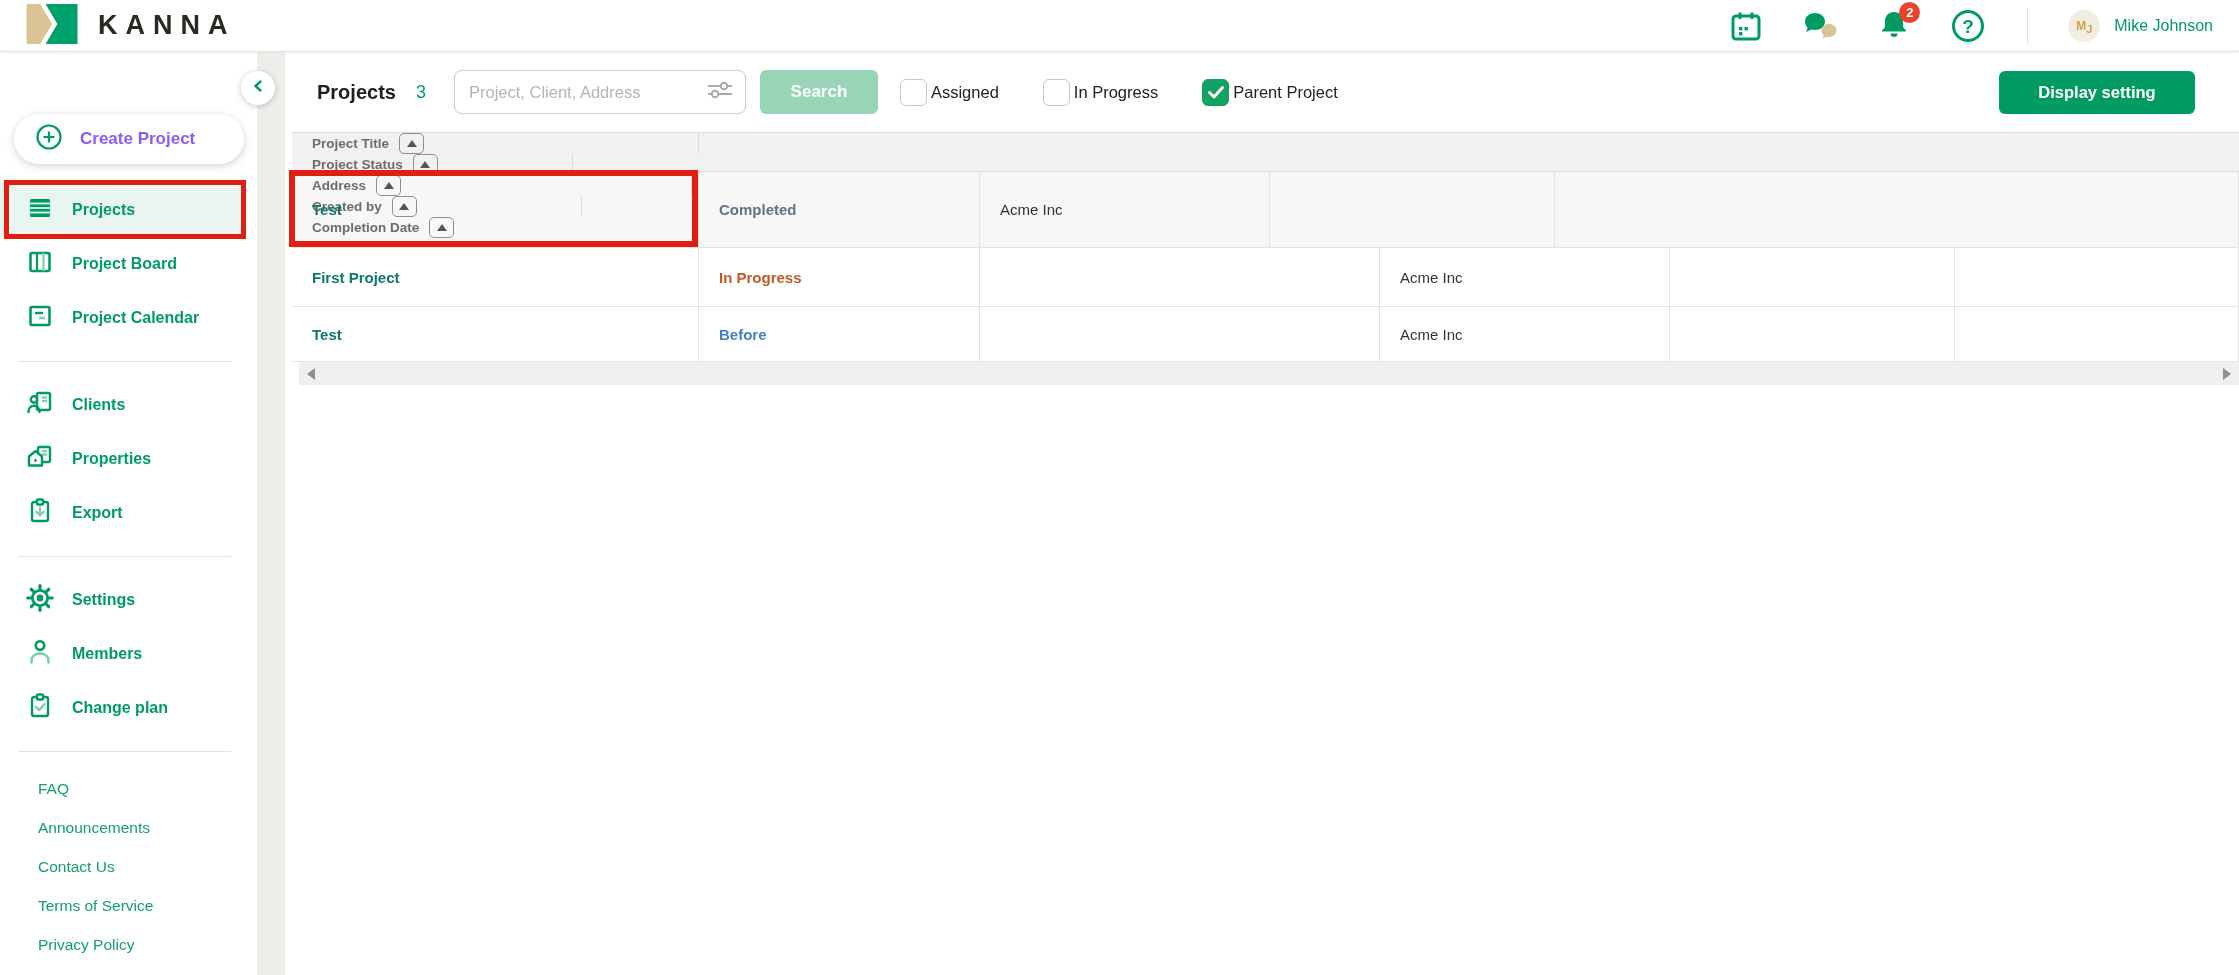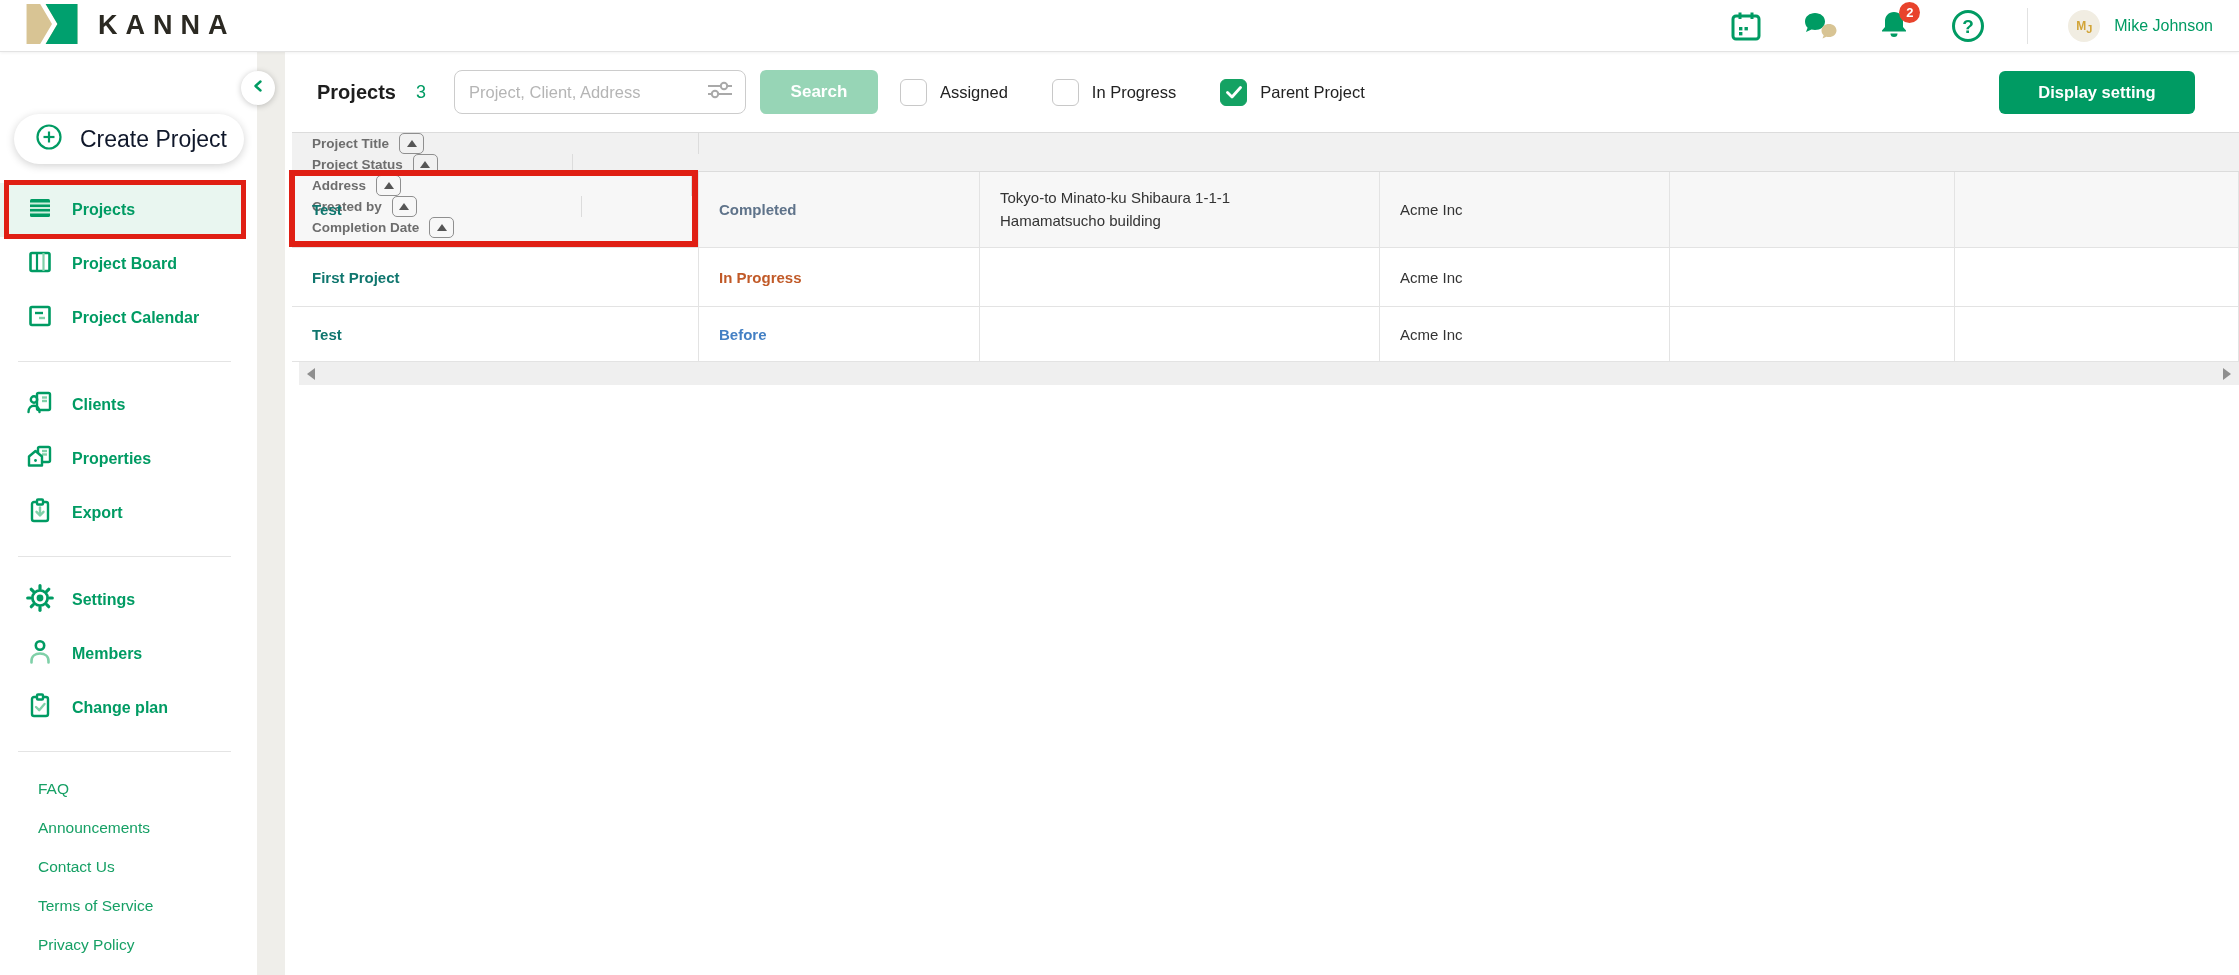--- a/index.html
+++ b/index.html
@@ -43,21 +43,21 @@
   .collapse-btn {
     position:absolute; top:71px; left:241px; width:34px; height:34px; border-radius:50%;
     background:#fff; box-shadow:0 1px 6px rgba(0,0,0,.22);
     display:flex; align-items:center; justify-content:center; z-index:15; cursor:pointer;
   }
   .create-btn {
     margin:62px 0 0 14px; width:230px; height:50px; border-radius:26px; background:#fff;
     box-shadow:0 2px 8px rgba(0,0,0,.18);
     display:flex; align-items:center; gap:16px; padding-left:20px; cursor:pointer;
   }
-  .create-label { color:#0f172a; font-weight:normal; font-size:23px; }
+  .create-label { color:#8b5cf6; font-weight:bold; font-size:17px; }
   .nav { margin-top:19px; }
   .nav-item {
     height:54px; display:flex; align-items:center; gap:18px;
     padding-left:26px; margin-right:12px; cursor:pointer;
   }
   .nav-item.active { background:#e9f6f0; }
   .nav-label { color:#009b63; font-weight:bold; font-size:16px; }
   .sep { height:1px; background:#e4e4e4; margin:16px 26px 16px 18px; }
   .links { margin-top:17px; padding-left:38px; }
   .link { height:39px; display:flex; align-items:center; color:#16a065; font-size:15.5px; cursor:pointer; }
@@ -74,21 +74,21 @@
   .searchbox input { border:none; outline:none; flex:1; font-size:16.5px; color:#ef4444; min-width:0;
     font-family:"Liberation Sans", sans-serif; }
   .searchbox input::placeholder { color:#b5b5b5; }
   .search-btn {
     margin-left:14px; width:118px; height:44px; border-radius:6px; border:none;
     background:#97d5b6; color:#fff; font-weight:bold; font-size:17px;
     display:flex; align-items:center; justify-content:center; cursor:pointer;
     font-family:"Liberation Sans", sans-serif;
   }
   .filters { display:flex; align-items:center; margin-left:22px; gap:44px; }
-  .filter { display:flex; align-items:center; gap:13px; cursor:pointer; }
+  .filter { display:flex; align-items:center; gap:4px; cursor:pointer; }
   .cb {
     width:27px; height:27px; border:1px solid #c8c8c8; border-radius:6px; background:#fff;
     display:flex; align-items:center; justify-content:center;
   }
   .cb.checked { background:#14a263; border-color:#14a263; }
   .filter-label { font-size:16.5px; color:#222; }
   .display-btn {
     margin-left:auto; margin-right:44px; width:196px; height:43px; border-radius:6px;
     background:#009b63; color:#fff; font-weight:bold; font-size:16.5px;
     display:flex; align-items:center; justify-content:center; cursor:pointer;
@@ -408,21 +408,20 @@
         <span>Completion Date</span>
         <span class="sort">
             <span class="tri-up"></span>
           </span>
       </div>
     </div>
 
     <div class="trow shaded r1">
       <div class="td c1 title-cell">Test</div>
       <div class="td c2 status-completed">Completed</div>
-      <div class="td c3 address-cell">Tokyo-to Minato-ku Shibaura 1-1-1 Hamamatsucho building</div>
       <div class="td c4">Acme Inc</div>
       <div class="td c5"></div>
       <div class="td c6"></div>
     </div>
     <div class="trow r2">
       <div class="td c1 title-cell">First Project</div>
       <div class="td c2 status-inprogress">In Progress</div>
       <div class="td c3 address-cell"></div>
       <div class="td c4">Acme Inc</div>
       <div class="td c5"></div>

